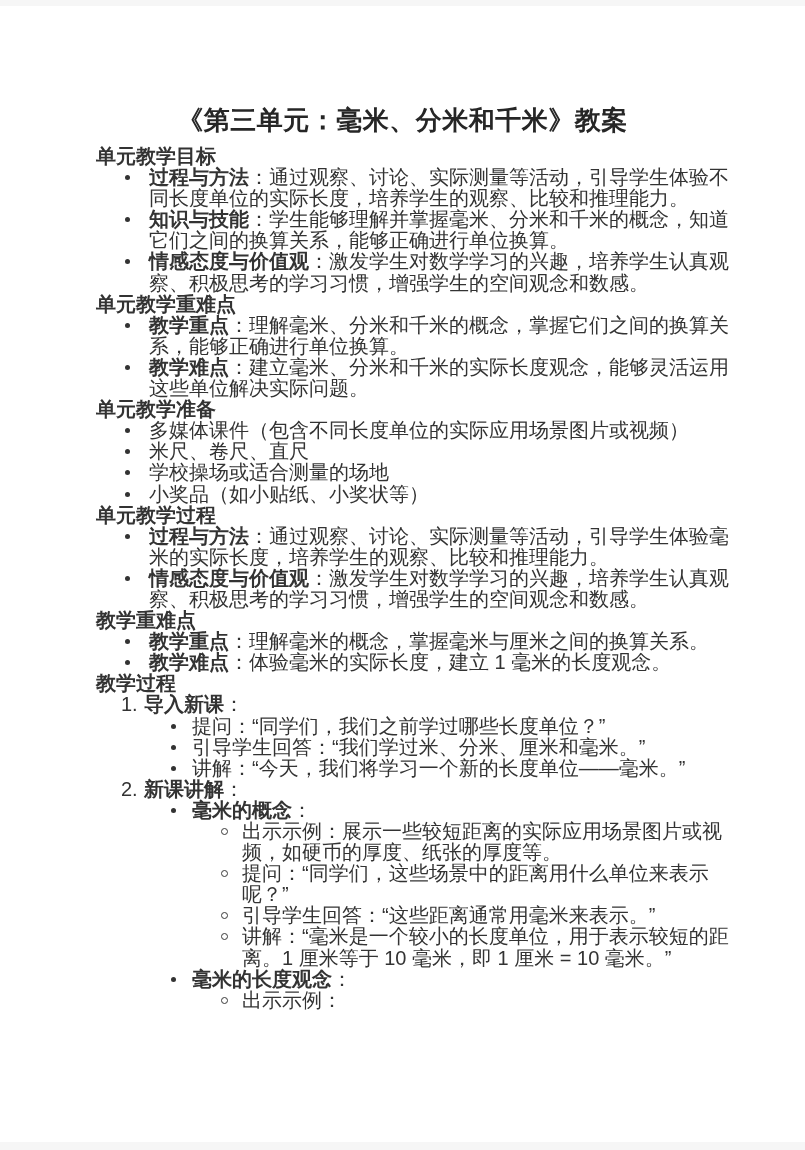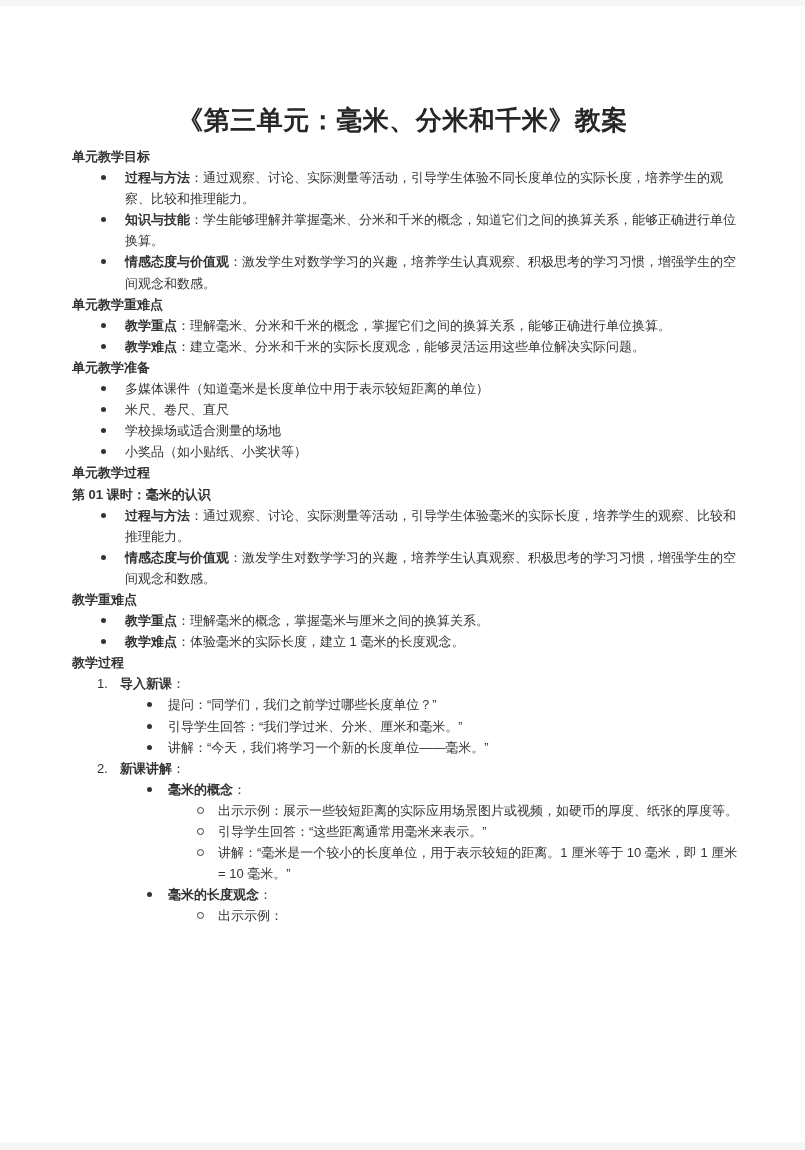--- a/index.html
+++ b/index.html
@@ -32,22 +32,23 @@
     padding: 96px 72px 0 72px;
     font-size: 26px;
     line-height: 36px;
     font-weight: bold;
     text-align: center;
     color: #262626;
     letter-spacing: 0.5px;
   }
   .doc-content {
     padding-top: 8px;
-    font-size: 13px;
+    font-size: 20px;
     line-height: 21.1px;
+    margin-left: 24px;
   }
   .blk {
     position: relative;
     padding-right: 66px;
     word-break: break-all;
   }
   .blk.h  { padding-left: 72px; font-weight: bold; }
   .blk.b1 { padding-left: 125px; }
   .blk.n  { padding-left: 120px; }
   .blk.b2 { padding-left: 168px; }
@@ -88,38 +89,38 @@
     <h1 class="doc-title">《第三单元：毫米、分米和千米》教案</h1>
     <div class="doc-content" id="doc-content">
         <div class="blk h"><span>单元教学目标</span></div>
         <div class="blk b1"><span class="dot"></span><span class="lead">过程与方法</span><span>：</span><span>通过观察、讨论、实际测量等活动，引导学生体验不同长度单位的实际长度，培养学生的观察、比较和推理能力。</span></div>
         <div class="blk b1"><span class="dot"></span><span class="lead">知识与技能</span><span>：</span><span>学生能够理解并掌握毫米、分米和千米的概念，知道它们之间的换算关系，能够正确进行单位换算。</span></div>
         <div class="blk b1"><span class="dot"></span><span class="lead">情感态度与价值观</span><span>：</span><span>激发学生对数学学习的兴趣，培养学生认真观察、积极思考的学习习惯，增强学生的空间观念和数感。</span></div>
         <div class="blk h"><span>单元教学重难点</span></div>
         <div class="blk b1"><span class="dot"></span><span class="lead">教学重点</span><span>：</span><span>理解毫米、分米和千米的概念，掌握它们之间的换算关系，能够正确进行单位换算。</span></div>
         <div class="blk b1"><span class="dot"></span><span class="lead">教学难点</span><span>：</span><span>建立毫米、分米和千米的实际长度观念，能够灵活运用这些单位解决实际问题。</span></div>
         <div class="blk h"><span>单元教学准备</span></div>
-        <div class="blk b1"><span class="dot"></span><span>多媒体课件（知道毫米是长度单位中用于表示较短距离的单位）</span></div>
+        <div class="blk b1"><span class="dot"></span><span>多媒体课件（包含不同长度单位的实际应用场景图片或视频）</span></div>
         <div class="blk b1"><span class="dot"></span><span>米尺、卷尺、直尺</span></div>
         <div class="blk b1"><span class="dot"></span><span>学校操场或适合测量的场地</span></div>
         <div class="blk b1"><span class="dot"></span><span>小奖品（如小贴纸、小奖状等）</span></div>
         <div class="blk h"><span>单元教学过程</span></div>
-        <div class="blk h"><span>第 01 课时：毫米的认识</span></div>
         <div class="blk b1"><span class="dot"></span><span class="lead">过程与方法</span><span>：</span><span>通过观察、讨论、实际测量等活动，引导学生体验毫米的实际长度，培养学生的观察、比较和推理能力。</span></div>
         <div class="blk b1"><span class="dot"></span><span class="lead">情感态度与价值观</span><span>：</span><span>激发学生对数学学习的兴趣，培养学生认真观察、积极思考的学习习惯，增强学生的空间观念和数感。</span></div>
         <div class="blk h"><span>教学重难点</span></div>
         <div class="blk b1"><span class="dot"></span><span class="lead">教学重点</span><span>：</span><span>理解毫米的概念，掌握毫米与厘米之间的换算关系。</span></div>
         <div class="blk b1"><span class="dot"></span><span class="lead">教学难点</span><span>：</span><span>体验毫米的实际长度，建立 1 毫米的长度观念。</span></div>
         <div class="blk h"><span>教学过程</span></div>
         <div class="blk n"><span class="num">1.</span><span class="lead">导入新课</span><span>：</span></div>
         <div class="blk b2"><span class="dot"></span><span>提问：“同学们，我们之前学过哪些长度单位？”</span></div>
         <div class="blk b2"><span class="dot"></span><span>引导学生回答：“我们学过米、分米、厘米和毫米。”</span></div>
         <div class="blk b2"><span class="dot"></span><span>讲解：“今天，我们将学习一个新的长度单位——毫米。”</span></div>
         <div class="blk n"><span class="num">2.</span><span class="lead">新课讲解</span><span>：</span></div>
         <div class="blk b2"><span class="dot"></span><span class="lead">毫米的概念</span><span>：</span></div>
         <div class="blk o"><span class="circle"></span><span>出示示例：展示一些较短距离的实际应用场景图片或视频，如硬币的厚度、纸张的厚度等。</span></div>
+        <div class="blk o"><span class="circle"></span><span>提问：“同学们，这些场景中的距离用什么单位来表示呢？”</span></div>
         <div class="blk o"><span class="circle"></span><span>引导学生回答：“这些距离通常用毫米来表示。”</span></div>
         <div class="blk o"><span class="circle"></span><span>讲解：“毫米是一个较小的长度单位，用于表示较短的距离。1 厘米等于 10 毫米，即 1 厘米 = 10 毫米。”</span></div>
         <div class="blk b2"><span class="dot"></span><span class="lead">毫米的长度观念</span><span>：</span></div>
         <div class="blk o"><span class="circle"></span><span>出示示例：</span></div>
       </div>
   </div>
 </div>
 
 </body></html>

